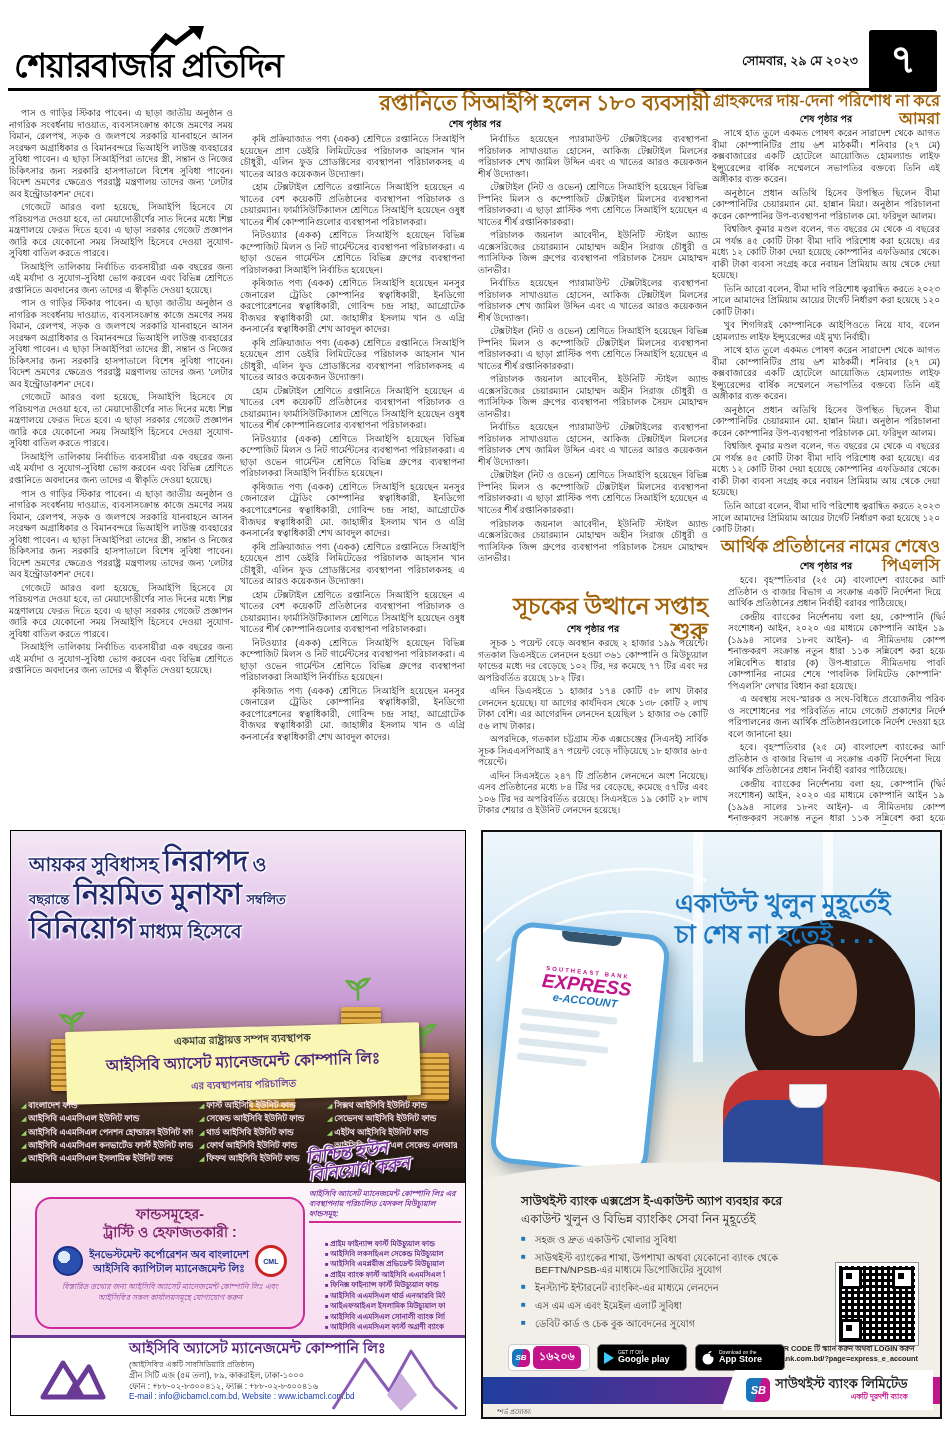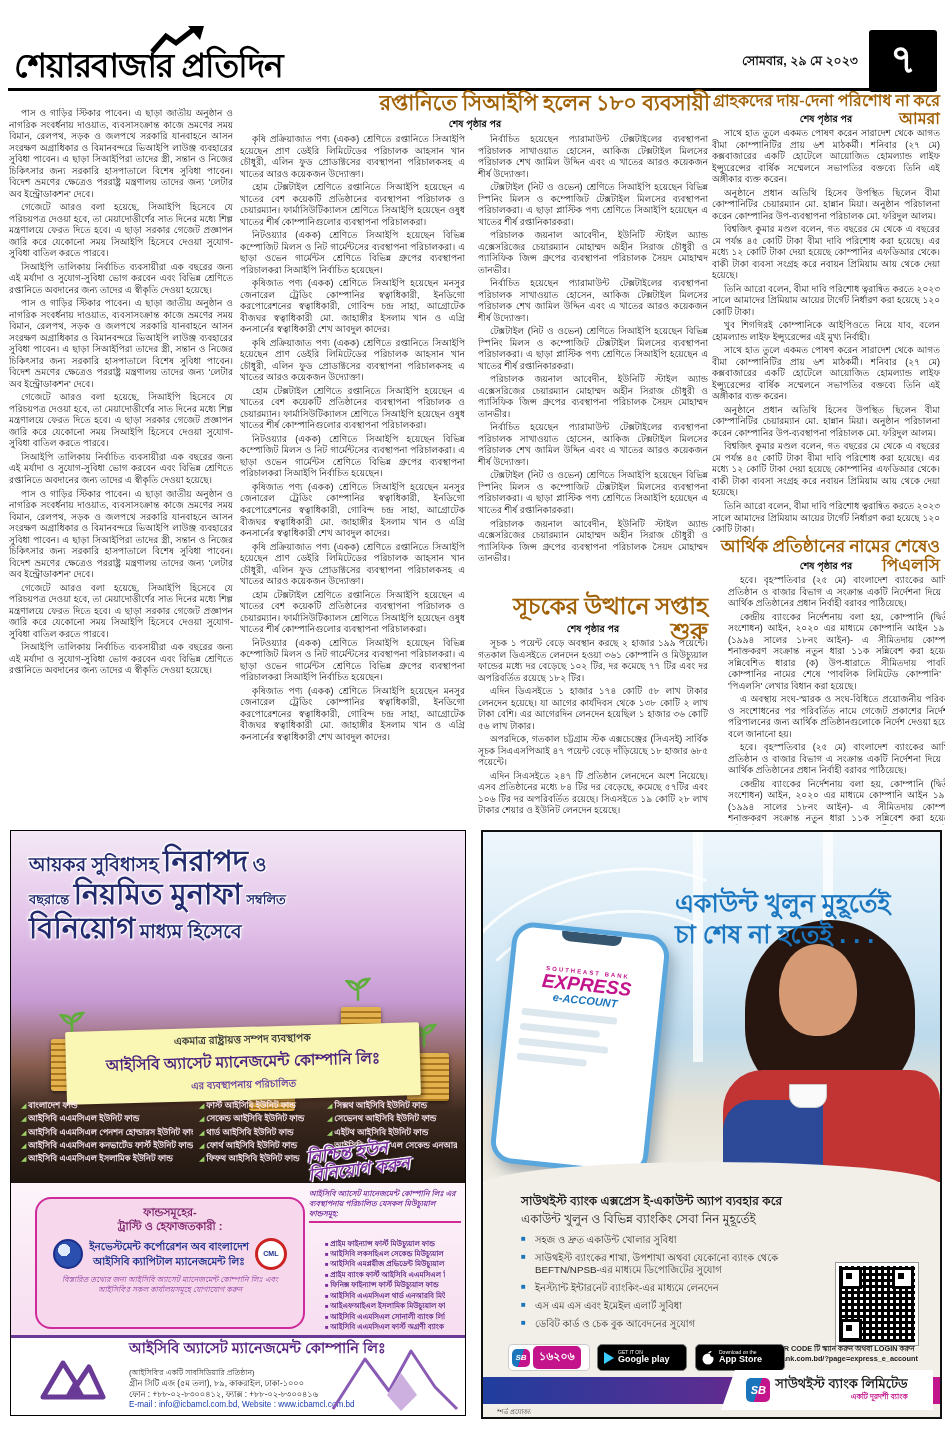--- a/index.html
+++ b/index.html
@@ -42,38 +42,38 @@
   .fund-cols ul{margin:0;padding:0;list-style:none}
   .fund-cols li{font-size:8.3px;font-weight:bold;color:#ffe9f6;line-height:1.6;white-space:nowrap;overflow:hidden}
   .fund-cols li::before{content:"◢ ";color:#9fd468;font-size:7px}
   .fc1{width:172px}.fc2{width:128px}.fc3{width:130px}
   .invest-badge{left:296px;top:312px;transform:rotate(-7deg);font-weight:bold;font-style:italic;
      color:#7b2f9e;font-size:17px;line-height:1.05;
      text-shadow:0 0 2px #fff,1px 1px 0 #fff,-1px -1px 0 #fff,2px 2px 3px rgba(0,0,0,.5)}
   .icb-lower{left:0;top:352px;width:454px;height:152px;background:linear-gradient(180deg,#fdf4fa,#f6ddf0)}
   .trustee-box{left:24px;top:366px;width:266px;height:122px;background:#f6d7ec;border:2px solid #cf2a9b;
      border-radius:16px;text-align:center;padding-top:6px}
-  .trustee-title{font-size:11px;font-weight:bold;color:#7a1f68;line-height:1.3}
+  .trustee-title{font-size:14px;font-weight:bold;color:#7a1f68;line-height:1.3}
   .trustee-orgs{display:flex;align-items:center;justify-content:center;gap:6px;margin-top:4px}
   .org-names{font-size:10.5px;font-weight:bold;color:#1b2f8a;line-height:1.35}
   .logo-circle{width:26px;height:26px;border-radius:50%;flex:0 0 auto}
   .icb-globe{background:radial-gradient(circle at 35% 35%,#dfeafc 0 25%,#2b4fae 26% 100%);border:2px solid #1b2f8a}
   .cml-circle{background:#fff;border:3px solid #c22;display:flex;align-items:center;justify-content:center;
      font-size:7px;font-weight:bold;color:#1b2f8a}
   .trustee-note{font-size:7.6px;font-style:italic;color:#8a3a9a;line-height:1.35;margin-top:5px;padding:0 10px}
   .managed{left:298px;top:358px;width:152px}
   .managed-header{font-size:7.6px;font-style:italic;font-weight:bold;color:#7a2f9e;
      border-bottom:2px solid #d02a93;padding-bottom:2px;margin-bottom:3px;line-height:1.3}
   .managed ul{margin:16px;padding:0;list-style:none}
   .managed li{font-size:7.2px;font-weight:bold;color:#5b2382;line-height:1.45;white-space:nowrap;overflow:hidden}
   .managed li::before{content:"■ ";color:#7a2f9e;font-size:6px}
   .icb-footer{left:0;top:504px;width:454px;height:80px;background:#fff;border-top:3px solid #6a3b96}
   .icb-footer-text{left:118px;top:510px;width:270px}
   .icb-company{font-size:14.5px;font-weight:bold;color:#5b2382;line-height:1.1}
-  .icb-sub{font-size:7.6px;color:#333;margin-top:9px}
+  .icb-sub{font-size:7.6px;color:#333;margin-top:1px}
   .icb-addr{font-size:8.2px;color:#222;line-height:1.3}
   .icb-email{font-size:8.2px;color:#1a3fae}
   
   .seb-photo{left:0;top:0;width:457px;height:350px;
      background:linear-gradient(180deg,#eef6fb 0%,#d3e8f5 38%,#bcdaec 58%,#e6e2d6 78%,#efece4 100%)}
   .mullion{position:absolute;top:0;width:10px;height:230px;background:rgba(255,255,255,.75)}
   .swoosh{position:absolute;border:3px solid rgba(255,255,255,.85);border-color:rgba(255,255,255,.85) transparent transparent transparent;border-radius:50%}
   .seb-headline{left:192px;top:56px;width:256px;font-size:25px;font-weight:bold;color:#1b77c0;line-height:1.25;white-space:nowrap}
   .phone{left:18px;top:96px;width:148px;height:232px;transform:rotate(6deg);border:5px solid #5aa7dd;
      border-radius:22px;background:#fff;box-shadow:6px 8px 14px rgba(30,60,90,.35);overflow:hidden}

